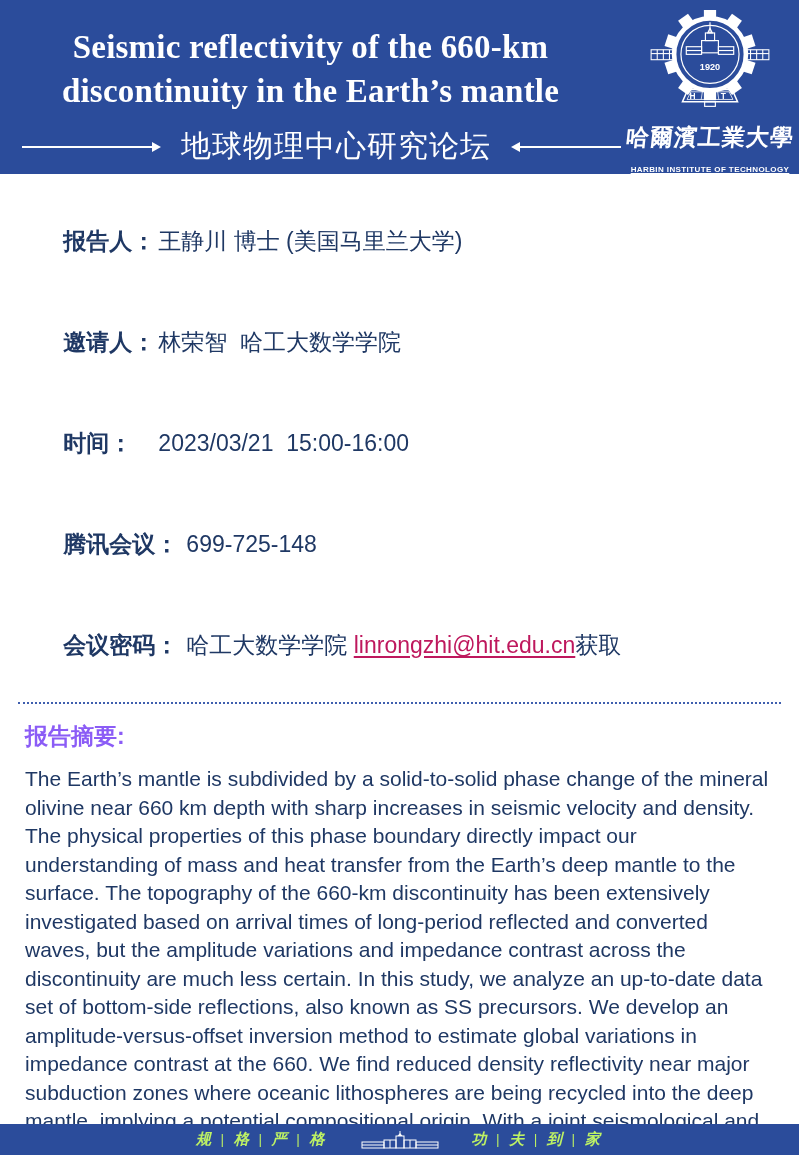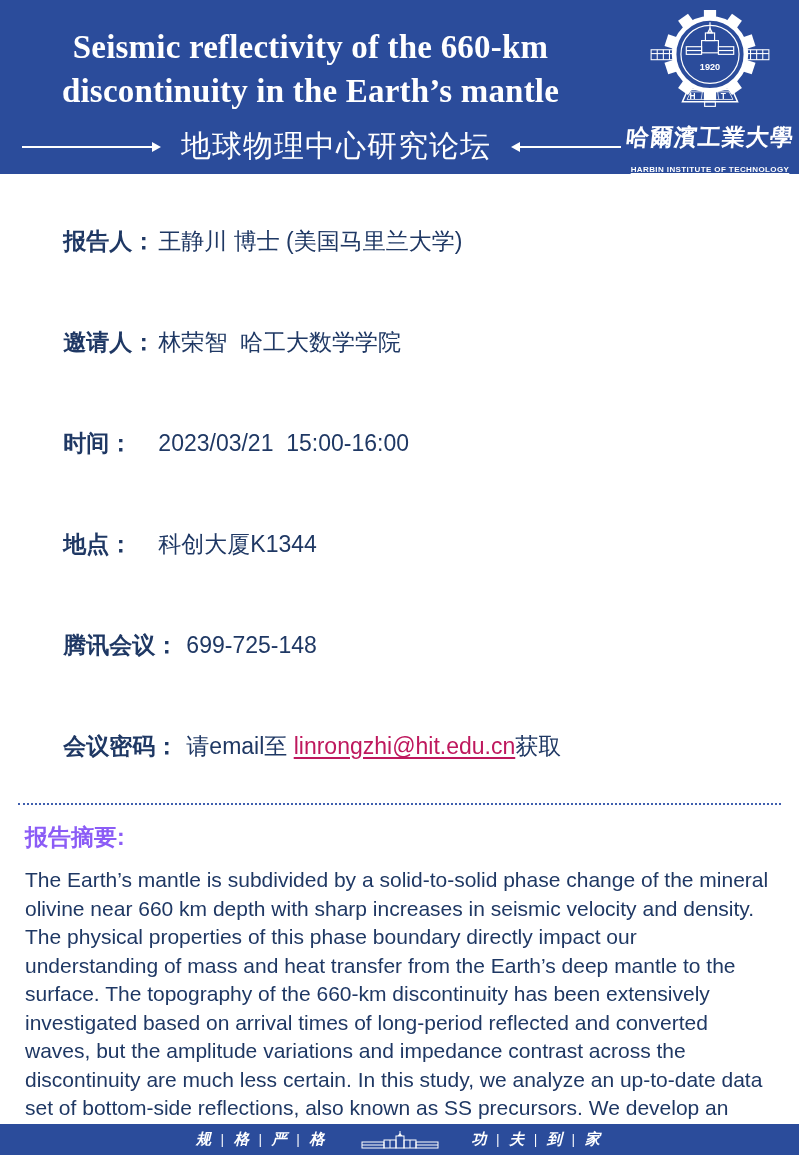--- a/index.html
+++ b/index.html
@@ -105,21 +105,21 @@
     color:#8b5cf6;
   }
   .abstract-text { font-size:21px; line-height:28.5px; color:#1f3864; }
   
   .footer {
     position:absolute; left:0; bottom:0;
     width:100%; height:31px;
     background:#2b4c9b;
     display:flex; align-items:center; justify-content:center;
     gap:26px;
-    color:#ffffff;
+    color:#bef264;
     text-align:center;
   }
   .motto {
     font-family:"Liberation Serif", serif;
     font-size:15px;
     font-weight:bold;
     letter-spacing:3px;
     font-style:italic;
     white-space:nowrap;
   }
@@ -212,27 +212,24 @@
     <div class="detail-row">
       <span class="detail-label">报告人：</span><span>王静川 博士 (美国马里兰大学)</span>
     </div>
     <div class="detail-row">
       <span class="detail-label">邀请人：</span><span>林荣智  哈工大数学学院</span>
     </div>
     <div class="detail-row">
       <span class="detail-label">时间：</span><span>2023/03/21  15:00-16:00</span>
     </div>
     <div class="detail-row">
-      <span class="detail-label">地点：</span><span>科创大厦K1344</span>
-    </div>
-    <div class="detail-row">
       <span class="detail-label wide">腾讯会议：</span><span>699-725-148</span>
     </div>
     <div class="detail-row">
-      <span class="detail-label wide">会议密码：</span><span>请email至 </span><a href="#" class="email-link">linrongzhi@hit.edu.cn</a><span>获取</span>
+      <span class="detail-label wide">会议密码：</span><span>哈工大数学学院 </span><a href="#" class="email-link">linrongzhi@hit.edu.cn</a><span>获取</span>
     </div>
 
     <hr class="divider">
 
     <div class="section-heading">报告摘要:</div>
     <div class="abstract-text">The Earth’s mantle is subdivided by a solid-to-solid phase change of the mineral olivine near 660 km depth with sharp increases in seismic velocity and density. The physical properties of this phase boundary directly impact our understanding of mass and heat transfer from the Earth’s deep mantle to the surface. The topography of the 660-km discontinuity has been extensively investigated based on arrival times of long-period reflected and converted waves, but the amplitude variations and impedance contrast across the discontinuity are much less certain. In this study, we analyze an up-to-date data set of bottom-side reflections, also known as SS precursors. We develop an amplitude-versus-offset inversion method to estimate global variations in impedance contrast at the 660. We find reduced density reflectivity near major subduction zones where oceanic lithospheres are being recycled into the deep mantle, implying a potential compositional origin. With a joint seismological and mineral physics analysis, the physical implications of the findings are discussed.</div>
 
   </div>
 
   <div class="footer">

